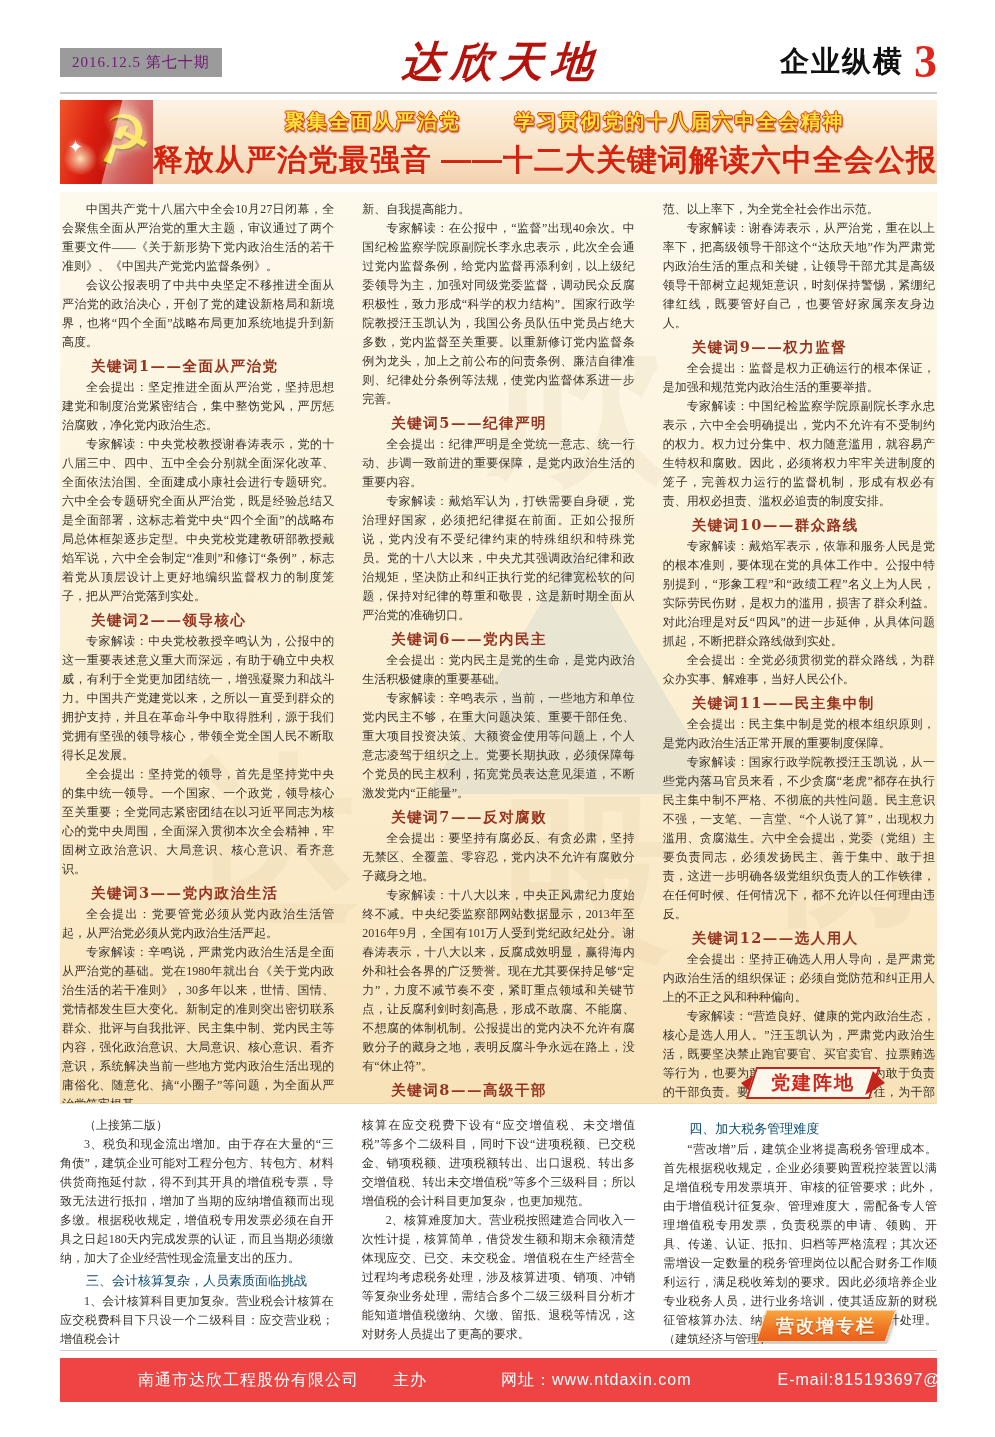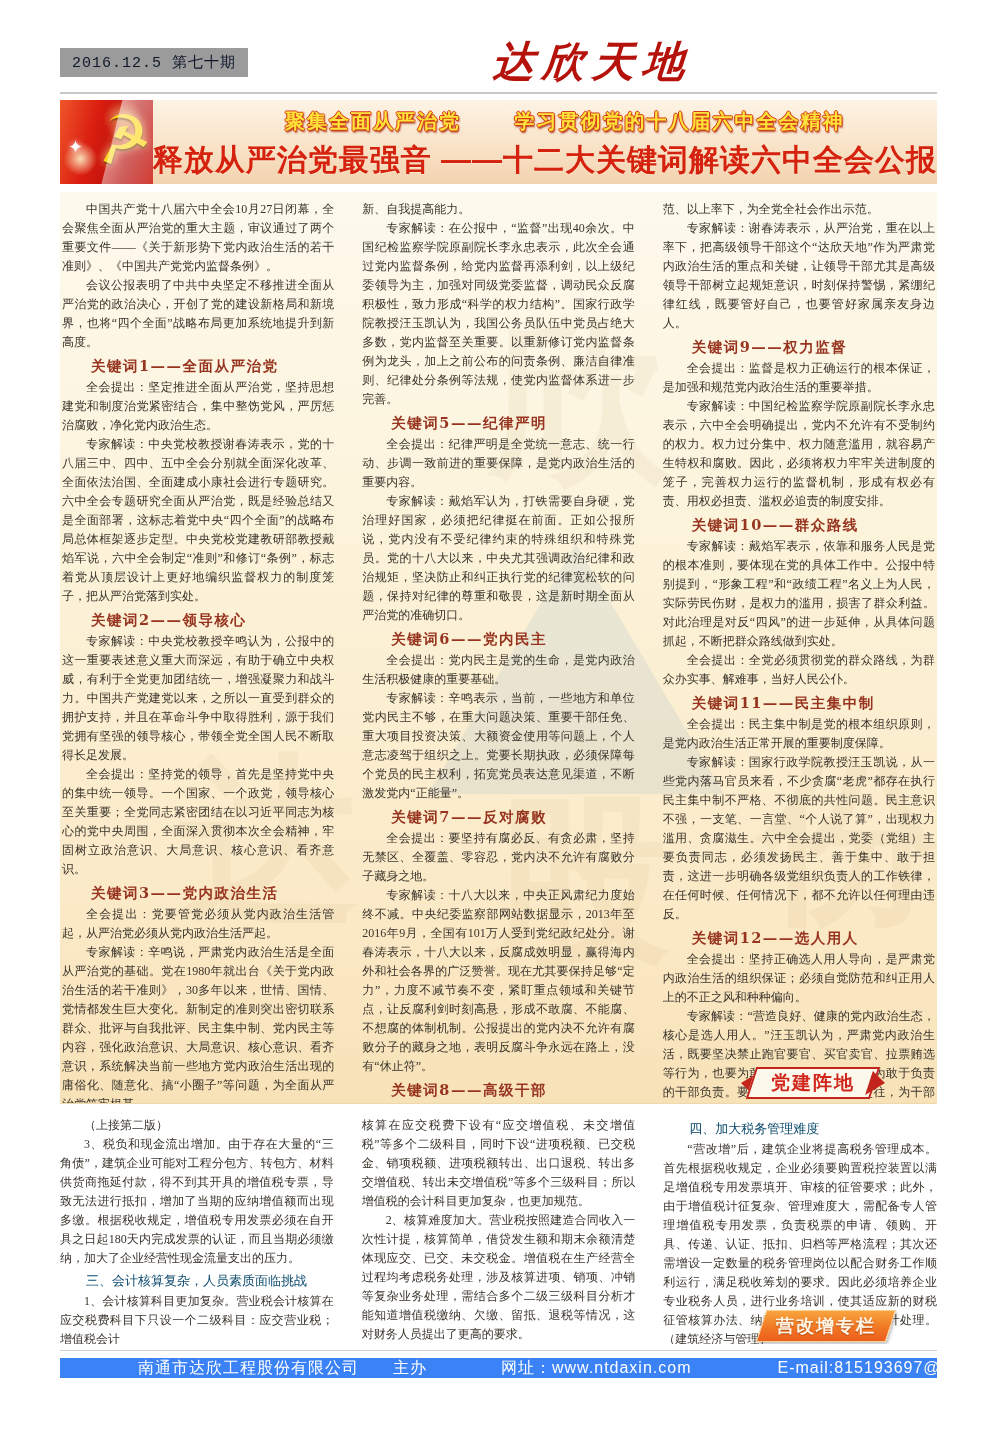--- a/index.html
+++ b/index.html
@@ -2,21 +2,21 @@
 <html><head>
 <meta charset="utf-8">
 <style>
   * { margin:0; padding:0; box-sizing:border-box; }
   html,body { background:#fff; }
   body { width:995px; height:1437px; overflow:hidden; font-family:"Liberation Serif", serif; }
   .page { width:995px; height:1437px; padding:36px 58px 0 60px; outline:1px solid #e3e3e3; position:relative; background:#fff; }
 
   
   .hdr { display:flex; align-items:center; height:52px; }
-  .issue-box { background:#9b9b9b; color:#0f172a; font-family:Liberation Mono, monospace;
+  .issue-box { background:#9b9b9b; color:#701a75; font-family:Liberation Serif, serif;
                font-size:15px; padding:5px 12px; letter-spacing:1px; white-space:nowrap; }
   .masthead { flex:1; text-align:center; color:#b5120c; font-family:"DejaVu Serif",serif;
               font-style:italic; font-weight:bold; font-size:42px; letter-spacing:8px;
               transform:skewX(-4deg); }
   .section-wrap { display:flex; align-items:center; white-space:nowrap; }
   .section-title { font-size:29px; font-weight:bold; letter-spacing:2px; color:#111;
                    font-family:"Liberation Serif",serif; }
   .page-num { color:#e0251b; font-size:46px; font-weight:bold; margin-left:10px;
               font-family:"Liberation Serif",serif; line-height:1; }
   .hdr-rule { height:2px; background:#c8c8c8; margin-top:4px; }
@@ -78,35 +78,39 @@
   .ro-body { display:inline-block; transform:skewX(-18deg);
              background:linear-gradient(180deg,#f9a43e 0%,#f07423 60%,#ed5f1d 100%);
              border:1px solid #f8cf96; box-shadow:2px 2px 3px rgba(0,0,0,.25); padding:3px 14px; }
   .ro-body > span { display:inline-block; transform:skewX(18deg); color:#fff7e8; font-weight:bold;
                     font-size:18px; letter-spacing:2px; font-family:"Liberation Sans",sans-serif;
                     text-shadow:0 1px 1px #b44a10; }
 
   
   .bottom-area { position:relative; margin-top:12px; height:228px; overflow:hidden; }
   .pre-footer-rule { height:1px; background:#cfcfcf; margin-top:6px; }
-  .footer-bar { margin-top:7px; height:20px; background:#3b82f6; color:#fff;
+  .footer-bar { margin-top:7px; height:44px; background:#ef4444; color:#fff;
                 display:flex; align-items:center; font-family:"Liberation Sans",sans-serif;
                 font-size:16px; letter-spacing:1px; padding-left:78px; white-space:nowrap; }
   .footer-bar .f-role { margin-left:34px; }
   .footer-bar .f-web { margin-left:74px;text-align:center; }
   .footer-bar .f-mail { margin-left:86px; }
 </style>
 </head>
 <body>
 
 <div class="page">
 
   <header class="hdr">
     <div class="issue-box">2016.12.5 第七十期</div>
     <div class="masthead">达欣天地</div>
+    <div class="section-wrap">
+      <span class="section-title">企业纵横</span>
+      <span class="page-num">3</span>
+    </div>
   </header>
   <div class="hdr-rule"></div>
 
   <div class="banner">
     <div class="flag">
       <span class="emblem">☭</span>
       <span class="sparkle sp1">✦</span>
 
     </div>
     <div class="banner-text">

